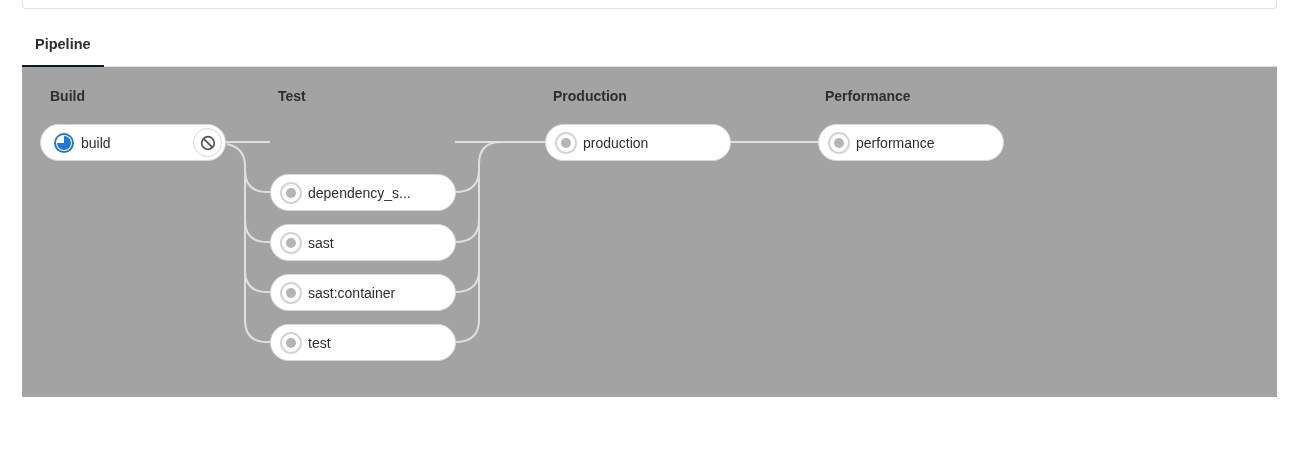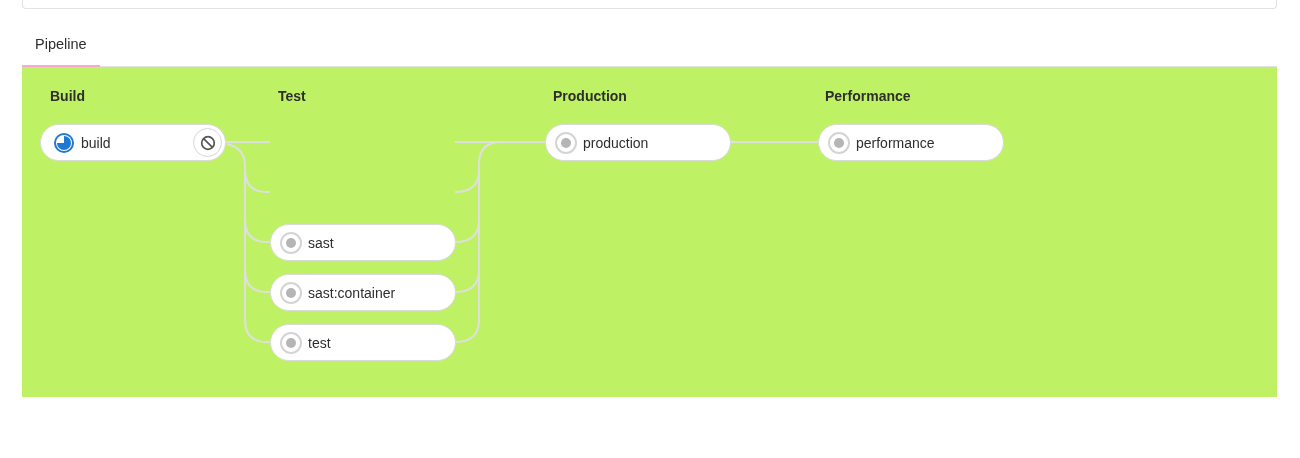--- a/index.html
+++ b/index.html
@@ -18,30 +18,30 @@
     position: absolute; left: 22px; top: 9px; width: 1255px;
     padding-top: 17px; border-bottom: 1px solid #e1e1e1;
     display: flex; align-items: flex-end;
   }
   .tab {
     display: inline-flex; align-items: center; gap: 7px;
     padding: 10px 13px 13px 13px; margin-bottom: -1px;
     font-size: 14.5px; color: #707070; cursor: pointer;
     border-bottom: 2px solid transparent;
   }
-  .tab.active { color: #2e2e2e; font-weight: normal; border-bottom: 2px solid #f9a8d4; }
+  .tab.active { color: #2e2e2e; font-weight: bold; border-bottom: 2px solid #0f172a; }
   .tab-badge {
     background: #eeeeee; color: #555555; font-size: 12.5px;
     border-radius: 9px; padding: 1px 8px 2px 8px; line-height: 15px;
   }
 
   
   .graph {
     position: absolute; left: 22px; top: 67px; width: 1255px; height: 330px;
-    background: #bef264;
+    background: #a3a3a3;
   }
   .connectors { position: absolute; left: 0; top: 0; }
   .stage-title {
     position: absolute; font-size: 14px; font-weight: bold; color: #2e2e2e;
   }
   .job {
     position: absolute; width: 186px; height: 37px;
     background: #ffffff; border: 1px solid #d9d9d9; border-radius: 18.5px;
     display: flex; align-items: center; padding-left: 9px; cursor: pointer;
   }
@@ -109,20 +109,29 @@
     <span class="job-label">build</span>
     <span class="action-btn">
       <svg width="16" height="16" viewBox="0 0 16 16">
         <circle cx="8" cy="8" r="6.3" stroke="#565656" stroke-width="1.7" fill="none"></circle>
         <line x1="3.8" y1="3.8" x2="12.2" y2="12.2" stroke="#565656" stroke-width="1.7"></line>
       </svg>
     </span>
   </div>
 
 
+  <div class="job" style="left:248px; top:107px;">
+    <span class="status-icon">
+      <svg width="22" height="22" viewBox="0 0 22 22">
+        <circle cx="11" cy="11" r="10" fill="none" stroke="#d4d4d4" stroke-width="2"></circle>
+        <circle cx="11" cy="11" r="5" fill="#b5b5b5"></circle>
+      </svg>
+    </span>
+    <span class="job-label">dependency_s...</span>
+  </div>
 
   <div class="job" style="left:248px; top:207px;">
     <span class="status-icon">
       <svg width="22" height="22" viewBox="0 0 22 22">
         <circle cx="11" cy="11" r="10" fill="none" stroke="#d4d4d4" stroke-width="2"></circle>
         <circle cx="11" cy="11" r="5" fill="#b5b5b5"></circle>
       </svg>
     </span>
     <span class="job-label">sast:container</span>
   </div>

